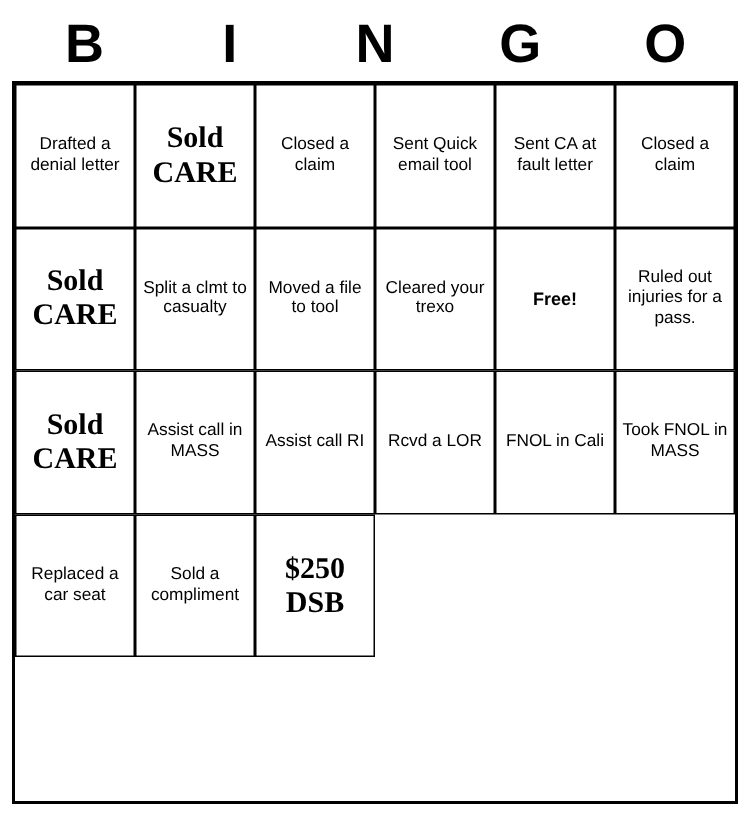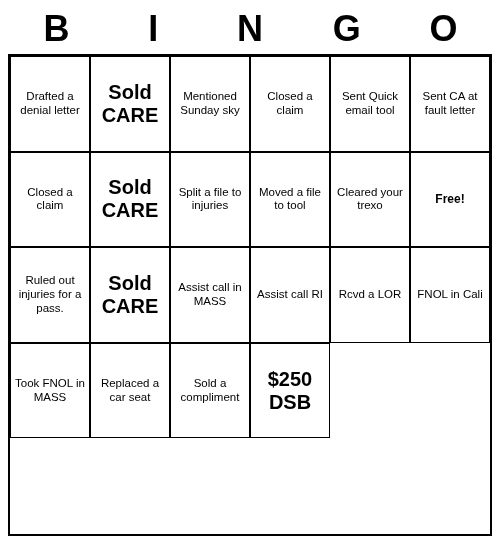--- a/index.html
+++ b/index.html
@@ -57,43 +57,43 @@
 
     .bingo-cell.free {
       font-size: 12px;
       font-weight: bold;
     }
 
     .bingo-cell.large-text {
       font-size: 20px;
       font-weight: bold;
       line-height: 1.15;
+      font-family: Liberation Serif, serif;
     }
   </style>
 </head>
 <body>
 
 <div class="bingo-title">
   <span class="bingo-letter">B</span>
   <span class="bingo-letter">I</span>
   <span class="bingo-letter">N</span>
   <span class="bingo-letter">G</span>
   <span class="bingo-letter">O</span>
 </div>
 
 <div class="bingo-grid" id="bingo-grid">
 <div class="bingo-cell">Drafted a denial letter</div>
     <div class="bingo-cell large-text">Sold CARE</div>
-    <div class="bingo-cell">Mentioned Sunday sky</div>
     <div class="bingo-cell">Closed a claim</div>
     <div class="bingo-cell">Sent Quick email tool</div>
     <div class="bingo-cell">Sent CA at fault letter</div>
     <div class="bingo-cell">Closed a claim</div>
     <div class="bingo-cell large-text">Sold CARE</div>
-    <div class="bingo-cell">Split a file to injuries</div>
+    <div class="bingo-cell">Split a clmt to casualty</div>
     <div class="bingo-cell">Moved a file to tool</div>
     <div class="bingo-cell">Cleared your trexo</div>
     <div class="bingo-cell free">Free!</div>
     <div class="bingo-cell">Ruled out injuries for a pass.</div>
     <div class="bingo-cell large-text">Sold CARE</div>
     <div class="bingo-cell">Assist call in MASS</div>
     <div class="bingo-cell">Assist call RI</div>
     <div class="bingo-cell">Rcvd a LOR</div>
     <div class="bingo-cell">FNOL in Cali</div>
     <div class="bingo-cell">Took FNOL in MASS</div>

